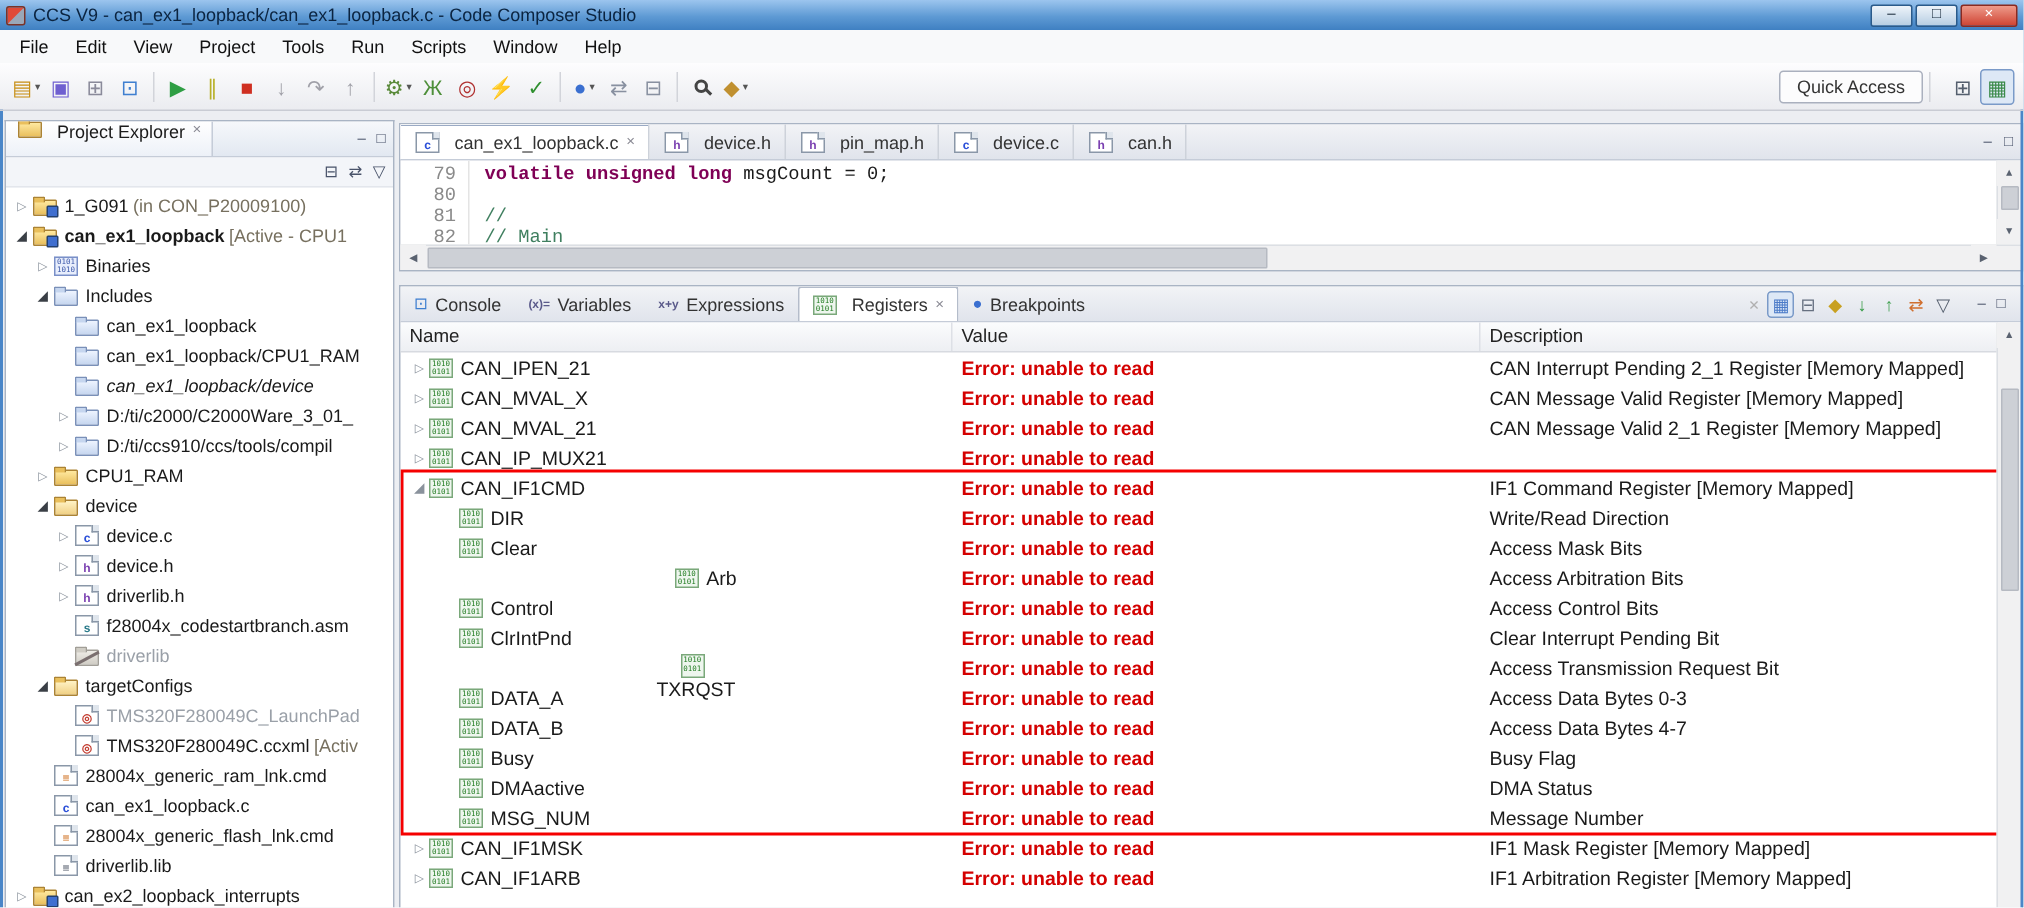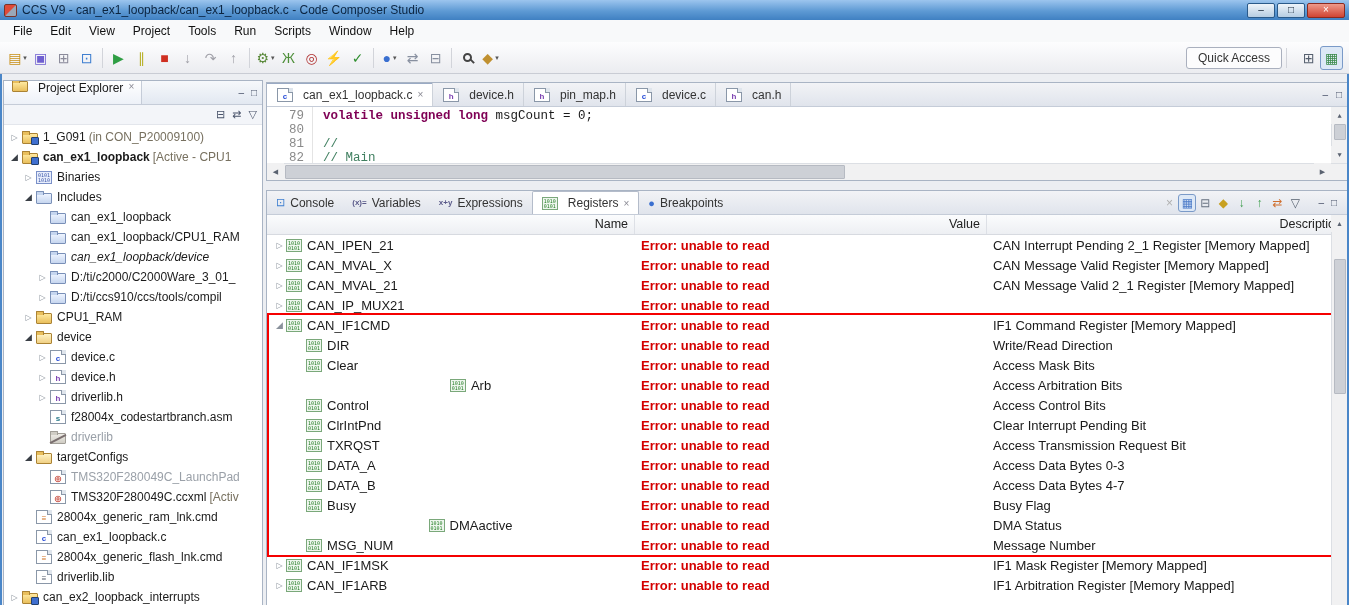--- a/index.html
+++ b/index.html
@@ -91,21 +91,21 @@
   .bottom-panel{position:absolute;top:116px;left:0;right:0;bottom:0;background:#fff;border:1px solid #a9b4c4;border-bottom:none;overflow:hidden;}
   .btabs{height:24px;display:flex;align-items:stretch;background:linear-gradient(#f2f3f6,#e0e4ec);border-bottom:1px solid #c5ccd8;}
   .btab{display:flex;align-items:center;gap:5px;padding:0 9px;color:#333;}
   .btab.active{background:#fff;border:1px solid #b4bcca;border-bottom:none;border-radius:2px 2px 0 0;}
   .txtico{font-size:8px;color:#5a5a8a;font-weight:bold;}
   .btoolbar{margin-left:auto;display:flex;align-items:center;gap:6px;padding-right:6px;}
   .btoolbar .tbtn{height:18px;min-width:18px;}
   .btoolbar .tbtn .glyph{font-size:12px;}
   .ic-reg{width:16px;height:13px;flex:0 0 16px;margin-right:5px;background:#eef6ee;border:1px solid #7aa87a;color:#1e7a1e;font-size:5px;line-height:5.5px;font-family:"DejaVu Sans Mono",monospace;text-align:center;padding-top:1px;display:inline-block;}
   .reg-header{height:20px;display:flex;background:linear-gradient(#fbfcfd,#edeff3);border-bottom:1px solid #d7dae0;font-size:12.5px;color:#222;}
-  .reg-col{padding:0 6px;line-height:19px;border-right:1px solid #dde0e6;overflow:hidden;text-align:right;}
+  .reg-col{padding:0 6px;line-height:19px;border-right:1px solid #dde0e6;overflow:hidden;}
   .cw0{width:368px;flex:0 0 368px;}
   .cw1{width:352px;flex:0 0 352px;}
   .cw2{flex:1;border-right:none;}
   .reg-rows{position:relative;font-size:13px;}
   .rrow{height:20px;display:flex;align-items:center;}
   .rname{display:flex;align-items:center;overflow:hidden;}
   .rvalue{color:#d40000;font-weight:600;padding-left:6px;overflow:hidden;}
   .rdesc{padding-left:6px;overflow:hidden;}
   .rrow .texp{color:#8a929c;}
   .hl-box{position:absolute;left:0;right:3px;border:2px solid #f50000;pointer-events:none;z-index:5;}
@@ -557,21 +557,21 @@
           <div class="rrow">
             <div class="rname cw0" style="padding-left: 26px;">
               <span class="texp"></span>
               <span class="ic-reg">1010<br>0101</span>
               <span>ClrIntPnd</span>
             </div>
             <div class="rvalue cw1" style="color: rgb(212, 0, 0);">Error: unable to read</div>
             <div class="rdesc cw2">Clear Interrupt Pending Bit</div>
           </div>
           <div class="rrow">
-            <div class="rname cw0" style="padding-left: 26px;">
+            <div class="rname cw0" style="padding-left: 26px; flex-direction: column;">
               <span class="texp"></span>
               <span class="ic-reg">1010<br>0101</span>
               <span>TXRQST</span>
             </div>
             <div class="rvalue cw1" style="color: rgb(212, 0, 0);">Error: unable to read</div>
             <div class="rdesc cw2">Access Transmission Request Bit</div>
           </div>
           <div class="rrow">
             <div class="rname cw0" style="padding-left: 26px;">
               <span class="texp"></span>
@@ -593,21 +593,21 @@
           <div class="rrow">
             <div class="rname cw0" style="padding-left: 26px;">
               <span class="texp"></span>
               <span class="ic-reg">1010<br>0101</span>
               <span>Busy</span>
             </div>
             <div class="rvalue cw1" style="color: rgb(212, 0, 0);">Error: unable to read</div>
             <div class="rdesc cw2">Busy Flag</div>
           </div>
           <div class="rrow">
-            <div class="rname cw0" style="padding-left: 26px; justify-content: center;">
+            <div class="rname cw0" style="padding-left: 26px;">
               <span class="texp"></span>
               <span class="ic-reg">1010<br>0101</span>
               <span>DMAactive</span>
             </div>
             <div class="rvalue cw1" style="color: rgb(212, 0, 0);">Error: unable to read</div>
             <div class="rdesc cw2">DMA Status</div>
           </div>
           <div class="rrow">
             <div class="rname cw0" style="padding-left: 26px;">
               <span class="texp"></span>

